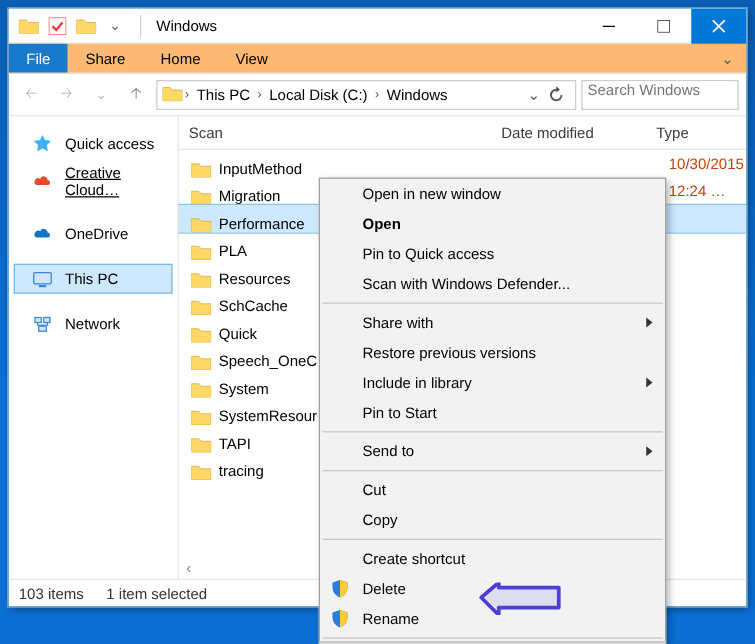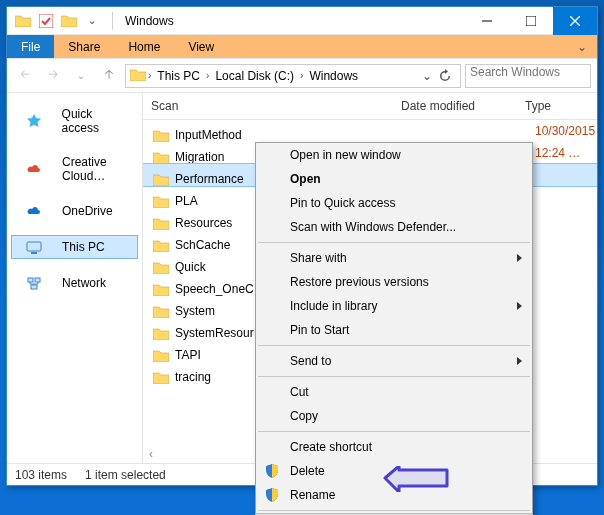--- a/index.html
+++ b/index.html
@@ -22,21 +22,21 @@
 .navbtn{width:24px;height:24px;border-radius:2px;display:flex;align-items:center;justify-content:center;color:#777}
 .navbtn.disabled{color:#bbb}
 .addrbar{flex:1;height:24px;border:1px solid #ccc;display:flex;align-items:center;padding:0 4px;gap:2px}
 .addrbar .crumb{padding:0 4px;color:#000;white-space:nowrap}
 .addrbar .chev{color:#555;font-size:10px}
 .addr-ref{width:22px;height:22px;display:flex;align-items:center;justify-content:center}
 .searchbox{width:126px;height:24px;border:1px solid #ccc;display:flex;align-items:flex-start;padding:0 4px;color:#777}
 .searchbox input{border:none;outline:none;width:100%;color:#666;font-style:normal}
 .body{display:flex;height:calc(100% - 28px - 24px - 34px - 22px)}
 .nav{width:136px;border-right:1px solid #e5e5e5;padding:10px 4px}
-.nav .item{display:flex;align-items:center;gap:20px;padding:3px 6px 3px 14px;color:#000;border:1px solid transparent}
+.nav .item{display:flex;align-items:center;gap:10px;padding:3px 6px 3px 14px;color:#000;border:1px solid transparent}
 .nav .item.sel{background:#cde8ff;border:1px solid #7ab7e8}
 .nav .icon{width:16px;height:16px;display:flex;align-items:center;justify-content:center}
 .main{flex:1;display:flex;flex-direction:column;overflow:hidden}
 .cols{display:flex;border-bottom:1px solid #e5e5e5;color:#3a3a3a}
 .cols div{padding:6px 8px}
 .cols .c1{width:250px}
 .cols .c2{width:124px}
 .cols .c3{flex:1}
 .list{flex:1;overflow:hidden;position:relative}
 .row{display:flex;align-items:flex-end;height:22px}
@@ -143,21 +143,21 @@
   <div class="body">
     <div class="nav" id="navpane">
         <div class="item" style="margin-top: 0px;">
           <span class="icon">
             <svg width="14" height="14">
               <path d="M7 0l2 4 5 .7-3.5 3.3.8 5L7 10.7 2.7 13l.8-5L0 4.7 5 4z" fill="#3cb3f0"></path>
             </svg>
           </span>
           <span>Quick access</span>
         </div>
-        <div class="item" style="margin-top: 12px;">
+        <div class="item" style="margin-top: 0; text-decoration: underline;">
           <span class="icon">
             <svg width="16" height="12">
               <path d="M12 5a3 3 0 0 0-5.8-1A2.5 2.5 0 0 0 3 9h9a2 2 0 0 0 0-4z" fill="#e84b2c"></path>
             </svg>
           </span>
           <span>Creative Cloud…</span>
         </div>
         <div class="item" style="margin-top: 12px;">
           <span class="icon">
             <svg width="16" height="12">

